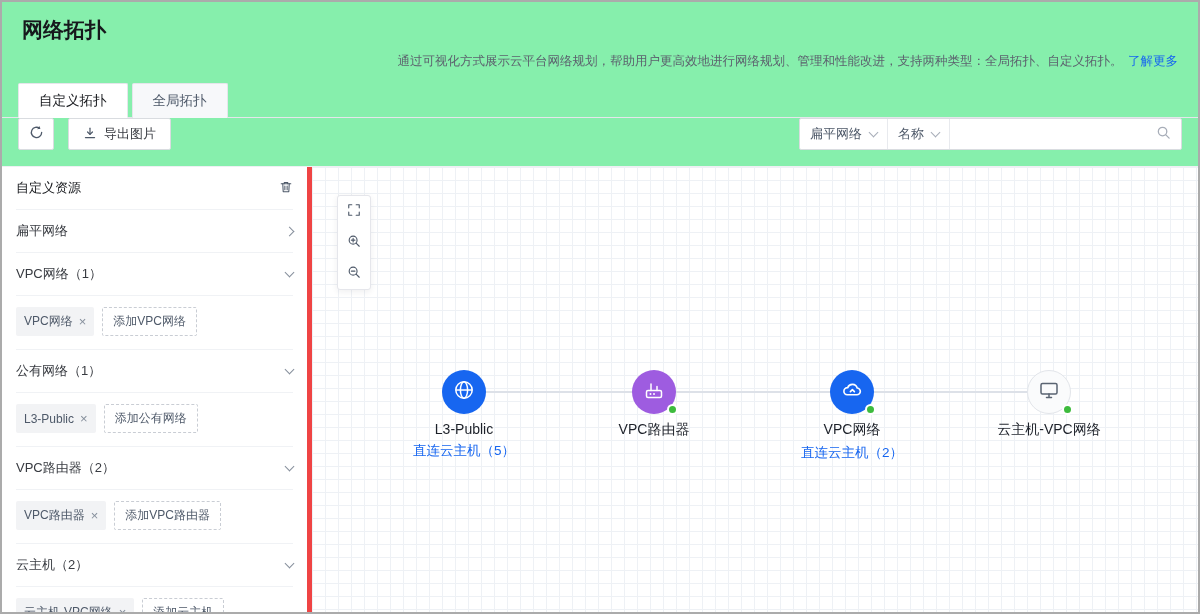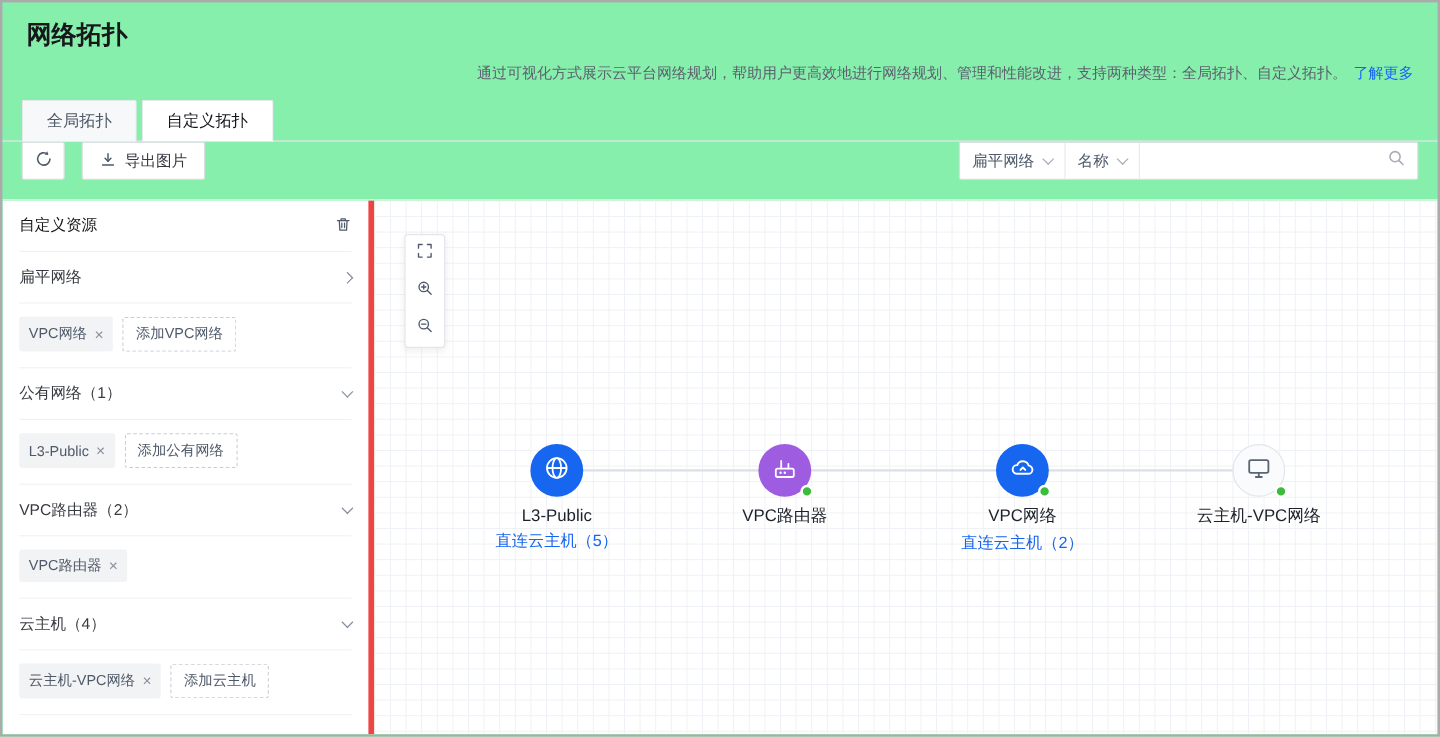--- a/index.html
+++ b/index.html
@@ -93,22 +93,22 @@
 
   <div class="header">
     <div class="page-title">网络拓扑</div>
     <div class="page-desc">
       <span>通过可视化方式展示云平台网络规划，帮助用户更高效地进行网络规划、管理和性能改进，支持两种类型：全局拓扑、自定义拓扑。</span>
       <a class="learn-more">了解更多</a>
     </div>
   </div>
 
   <div class="tabbar">
+    <div class="tab active">自定义拓扑</div>
     <div class="tab">全局拓扑</div>
-    <div class="tab active">自定义拓扑</div>
   </div>
 
   <div class="toolbar">
     <button class="icon-btn">
       <span>
         <svg width="15" height="15" viewBox="0 0 16 16" fill="none" stroke="#4e5969" stroke-width="1.4" stroke-linecap="round">
           <path d="M13.5 8A5.5 5.5 0 1 1 11.4 3.6"></path>
           <path d="M11.3 1l.4 3-3 .4z" fill="#4e5969" stroke="none"></path>
         </svg>
       </span>
@@ -160,20 +160,24 @@
             </svg>
           </span>
         </button>
       </div>
 
       <div class="side-row">
         <span class="group-label">扁平网络</span>
         <span class="chev right dark"></span>
       </div>
 
+      <div class="side-row">
+        <span class="group-label">VPC网络（1）</span>
+        <span class="chev dark"></span>
+      </div>
       <div class="tags-row">
         <span class="tag">
           <span>VPC网络</span>
           <span class="tag-close">×</span>
         </span>
         <button class="add-btn">添加VPC网络</button>
       </div>
 
       <div class="side-row">
         <span class="group-label">公有网络（1）</span>
@@ -189,24 +193,25 @@
 
       <div class="side-row">
         <span class="group-label">VPC路由器（2）</span>
         <span class="chev dark"></span>
       </div>
       <div class="tags-row">
         <span class="tag">
           <span>VPC路由器</span>
           <span class="tag-close">×</span>
         </span>
-      </div>
-
-      <div class="side-row">
-        <span class="group-label">云主机（4）</span>
+        <button class="add-btn">添加VPC路由器</button>
+      </div>
+
+      <div class="side-row">
+        <span class="group-label">云主机（2）</span>
         <span class="chev dark"></span>
       </div>
       <div class="tags-row">
         <span class="tag">
           <span>云主机-VPC网络</span>
           <span class="tag-close">×</span>
         </span>
         <button class="add-btn">添加云主机</button>
       </div>
     </div>

